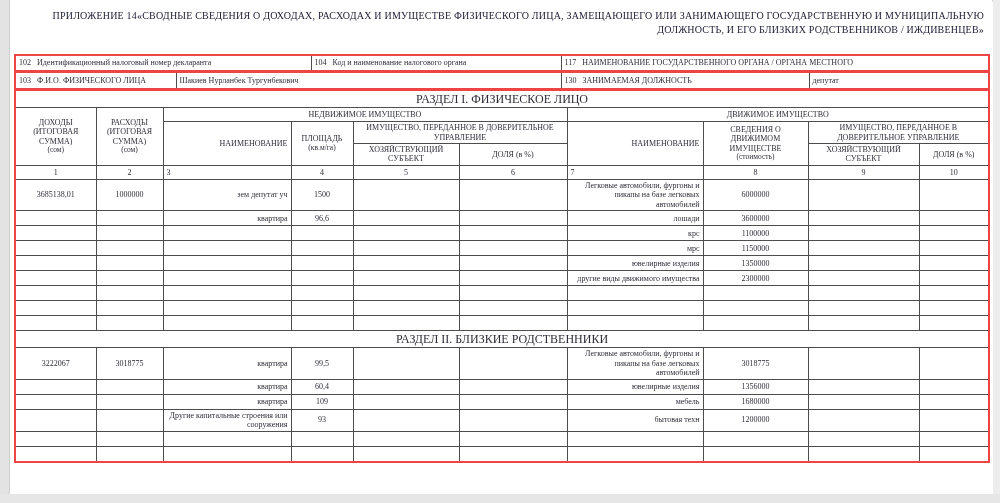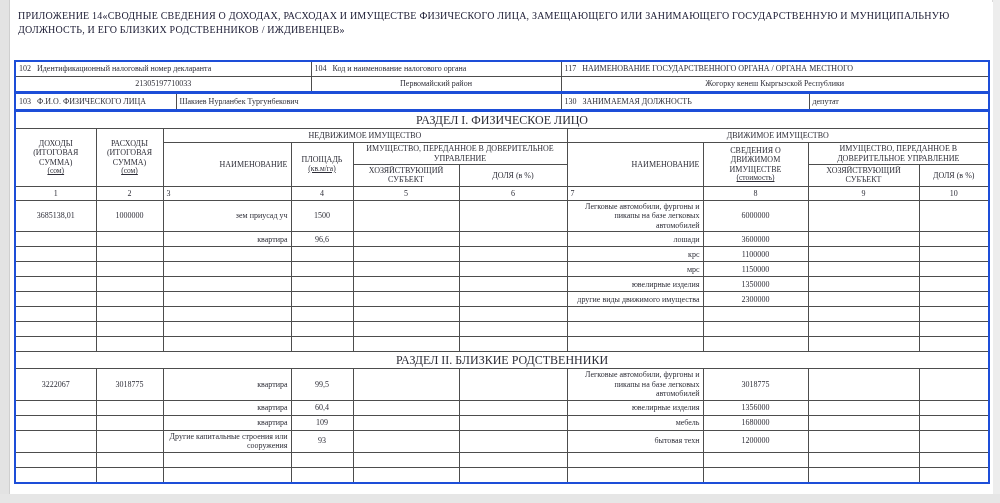--- a/index.html
+++ b/index.html
@@ -10,21 +10,21 @@
     color:#2e2e38;
   }
   .edge-left{position:absolute;left:0;top:0;width:9px;height:503px;background:#e3e3e3;border-right:1px solid #cfcfcf;}
   .edge-bottom{position:absolute;left:0;bottom:0;width:1000px;height:9px;background:#e6e6e6;}
   .edge-right{position:absolute;right:0;top:0;width:7px;height:503px;background:#ededed;}
   .edge-top{position:absolute;left:0;top:0;width:1000px;height:2px;background:#d9d9d9;}
 
   .page{position:absolute;left:10px;top:0;width:982px;height:494px;background:#ffffff;}
 
   .doc-title{
-    margin:9px 8px 24px 8px;text-align:left;
+    margin:9px 8px 18px 8px;text-align:right;
     font-size:10px;line-height:1.35;color:#23233a;letter-spacing:.2px;
   }
 
   table{border-collapse:collapse;table-layout:fixed;margin-left:4px;}
   td{border:1px solid #4d4d4d;padding:1px 3px;font-size:8px;line-height:1.18;vertical-align:middle;overflow:hidden;}
 
   
   .hdr{width:974px;}
   .hdr td{height:12px;}
   .hdr .lab{text-align:left;}
@@ -33,26 +33,26 @@
   .hdr2 td{height:13px;}
   .code{padding-right:6px;}
   .fio-cell{line-height:1.25;}
 
   
   .main{width:974px;margin-top:-1px;}
   .main td{text-align:center;}
   .band{font-size:12px;height:11px;font-weight:normal;}
   .ghead{height:11px;font-size:8px;}
   .chead{font-size:8px;}
-  .unit{display:block;font-size:7.5px;text-decoration:underline;}
+  .unit{display:block;font-size:7.5px;}
   .numrow td{height:11px;font-size:8px;}
   .numrow td.numleft{text-align:left;}
   .main td.left{text-align:right;}
   .main tbody td{height:12px;}
-  .outer{border:2px solid #1d4ed8;}
+  .outer{border:2px solid #ef4444;}
 </style>
 </head>
 <body>
 
 <div class="edge-top"></div>
 <div class="edge-left"></div>
 <div class="edge-right"></div>
 <div class="edge-bottom"></div>
 
 <div class="page">
@@ -63,25 +63,20 @@
     <colgroup>
         <col style="width:296px">
         <col style="width:250px">
         <col style="width:428px">
       </colgroup>
     <tbody>
         <tr>
       <td class="lab"><span class="code">102</span><span>Идентификационный налоговый номер декларанта</span></td>
       <td class="lab"><span class="code">104</span><span>Код и наименование налогового органа</span></td>
       <td class="lab"><span class="code">117</span><span>НАИМЕНОВАНИЕ ГОСУДАРСТВЕННОГО ОРГАНА / ОРГАНА МЕСТНОГО</span></td>
-    </tr>
-    <tr>
-      <td class="val">21305197710033</td>
-      <td class="val">Первомайский район</td>
-      <td class="val">Жогорку кенеш Кыргызской Республики</td>
     </tr>
   </tbody>
     </table>
 
   <table class="hdr2 outer">
     <colgroup>
         <col style="width:161px">
         <col style="width:385px">
         <col style="width:248px">
         <col style="width:180px">
@@ -143,21 +138,21 @@
           <td class="numleft">7</td>
           <td>8</td>
           <td>9</td>
           <td>10</td>
         </tr>
     </thead>
     <tbody id="body-rows">
         <tr>
           <td>3685138,01</td>
           <td>1000000</td>
-          <td class="left">зем приусад уч</td>
+          <td class="left">зем депутат уч</td>
           <td>1500</td>
           <td></td>
           <td></td>
           <td class="left">Легковые автомобили, фургоны и пикапы на базе легковых автомобилей</td>
           <td>6000000</td>
           <td></td>
           <td></td>
         </tr>
         <tr>
           <td></td>

